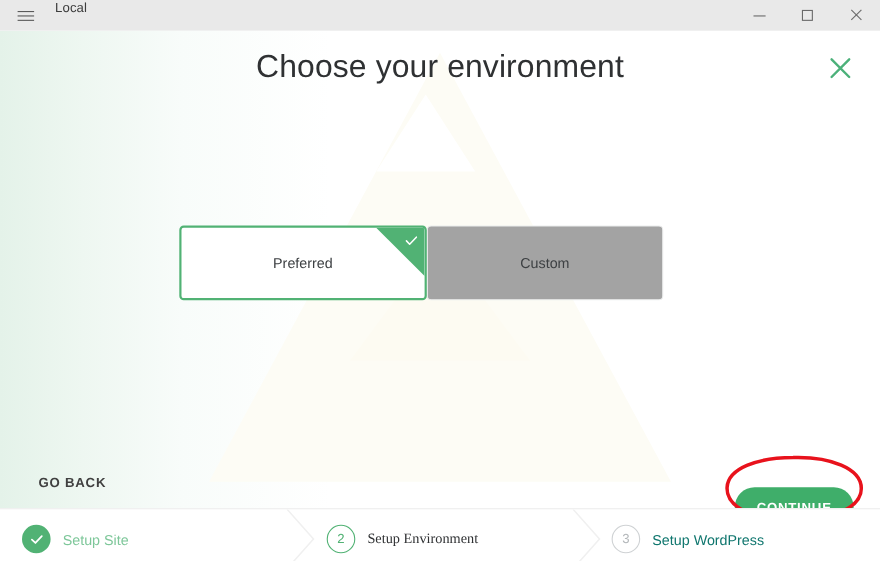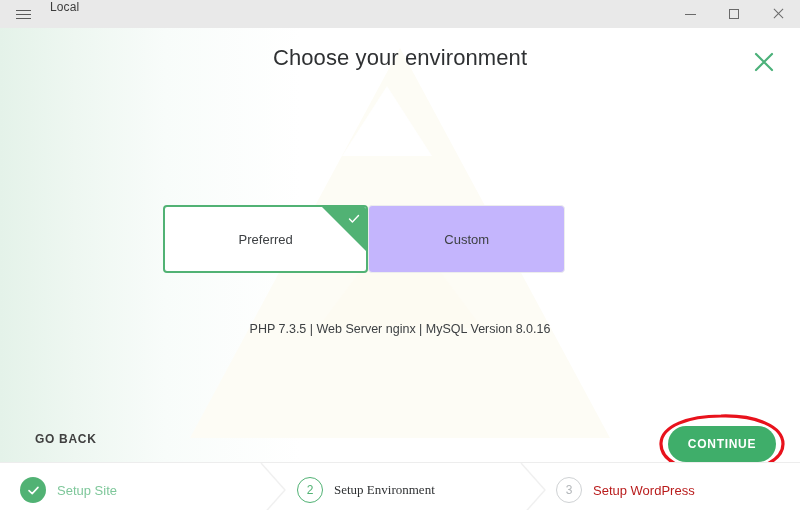--- a/index.html
+++ b/index.html
@@ -77,34 +77,34 @@
     position: absolute; left: 50%; top: 0;
     transform: translateX(-50%);
     width: 460px; height: 434px;
     pointer-events: none;
   }
   .watermark svg { display: block; width: 100%; height: 100%; }
 
   .page-title {
     position: absolute; top: 17px; left: 0; width: 800px;
     text-align: center;
-    font-size: 22px; font-weight: 400; color: #2f3133;
+    font-size: 29px; font-weight: 400; color: #2f3133;
     letter-spacing: .1px;
   }
   .close-x {
     position: absolute; top: 18px; right: 20px;
     width: 32px; height: 32px;
     display: flex; align-items: center; justify-content: center;
     cursor: pointer;
   }
 
   
   .cards {
     position: absolute; top: 177px; left: 163px;
-    width: 402px; height: 68px;
+    width: 440px; height: 68px;
     display: flex;
   }
   .card {
     position: relative;
     height: 68px;
     display: flex; align-items: center; justify-content: center;
     background: #ffffff;
     font-size: 13px; color: #3d4043;
     cursor: pointer;
     overflow: hidden;
@@ -113,21 +113,21 @@
     width: 242px;
     border: 2px solid #51b274;
     border-radius: 4px;
     z-index: 2;
   }
   .card.unselected {
     width: 232px;
     margin-left: 0px;
     border: 1px solid #eceded;
     border-radius: 4px;
-    background: #c4b5fd;
+    background: #a3a3a3;
   }
   .corner-check {
     position: absolute; top: 0; right: 0;
     width: 44px; height: 44px;
   }
   .corner-check .tri {
     position: absolute; top: 0; right: 0;
     width: 0; height: 0;
     border-top: 44px solid #51b274;
     border-left: 44px solid transparent;
@@ -153,20 +153,21 @@
     width: 108px; height: 36px;
   }
   .continue-btn {
     width: 108px; height: 36px;
     border: none; border-radius: 18px;
     background: #3fae6a;
     color: #ffffff;
     font-family: "Liberation Sans", sans-serif;
     font-size: 12px; font-weight: 700; letter-spacing: .7px;
     cursor: pointer;
+    margin-top: 17px;
   }
   .annot-ellipse {
     position: absolute; left: -11px; top: -14px;
     width: 130px; height: 64px;
     pointer-events: none;
   }
 
   
   .stepbar {
     position: absolute; left: 0; top: 462px;
@@ -186,21 +187,21 @@
     width: 26px; height: 26px; border-radius: 50%;
     display: flex; align-items: center; justify-content: center;
     font-size: 12px;
   }
   .step-circle.done   { background: #51b274; color: #ffffff; }
   .step-circle.active { border: 1.5px solid #51b274; color: #51b274; background: #fff; }
   .step-circle.todo   { border: 1.5px solid #cfd2d4; color: #b3b7ba; background: #fff; }
   .step-label { font-size: 13px; }
   .step-label.done   { color: #7ec79a; }
   .step-label.active { color: #2f3133; font-family: Liberation Serif, serif; }
-  .step-label.todo   { color: #b91c1c; }
+  .step-label.todo   { color: #0f766e; }
   .chev {
     position: absolute; top: 0; height: 54px; width: 36px;
     pointer-events: none;
   }
   .chev-1 { left: 255px; }
   .chev-2 { left: 515px; }
 </style>
 </head>
 <body>
 
@@ -259,21 +260,20 @@
           </span>
         </span>
       </div>
 
       <div class="card unselected">
         <span>Custom</span>
       </div>
 
     </div>
 
-    <div class="specs">PHP 7.3.5 | Web Server nginx | MySQL Version 8.0.16</div>
 
     <div class="go-back">GO BACK</div>
 
     <div class="continue-wrap">
       <button class="continue-btn">CONTINUE</button>
       <svg class="annot-ellipse" viewBox="0 0 130 64" xmlns="http://www.w3.org/2000/svg">
         <path d="M64 4 C98 3 126 14 126 32 C126 50 98 61 63 61 C28 61 3 49 4 31 C5 14 31 4 64 4 Z" fill="none" stroke="#e8121c" stroke-width="3.2" stroke-linecap="round"></path>
       </svg>
     </div>
 

